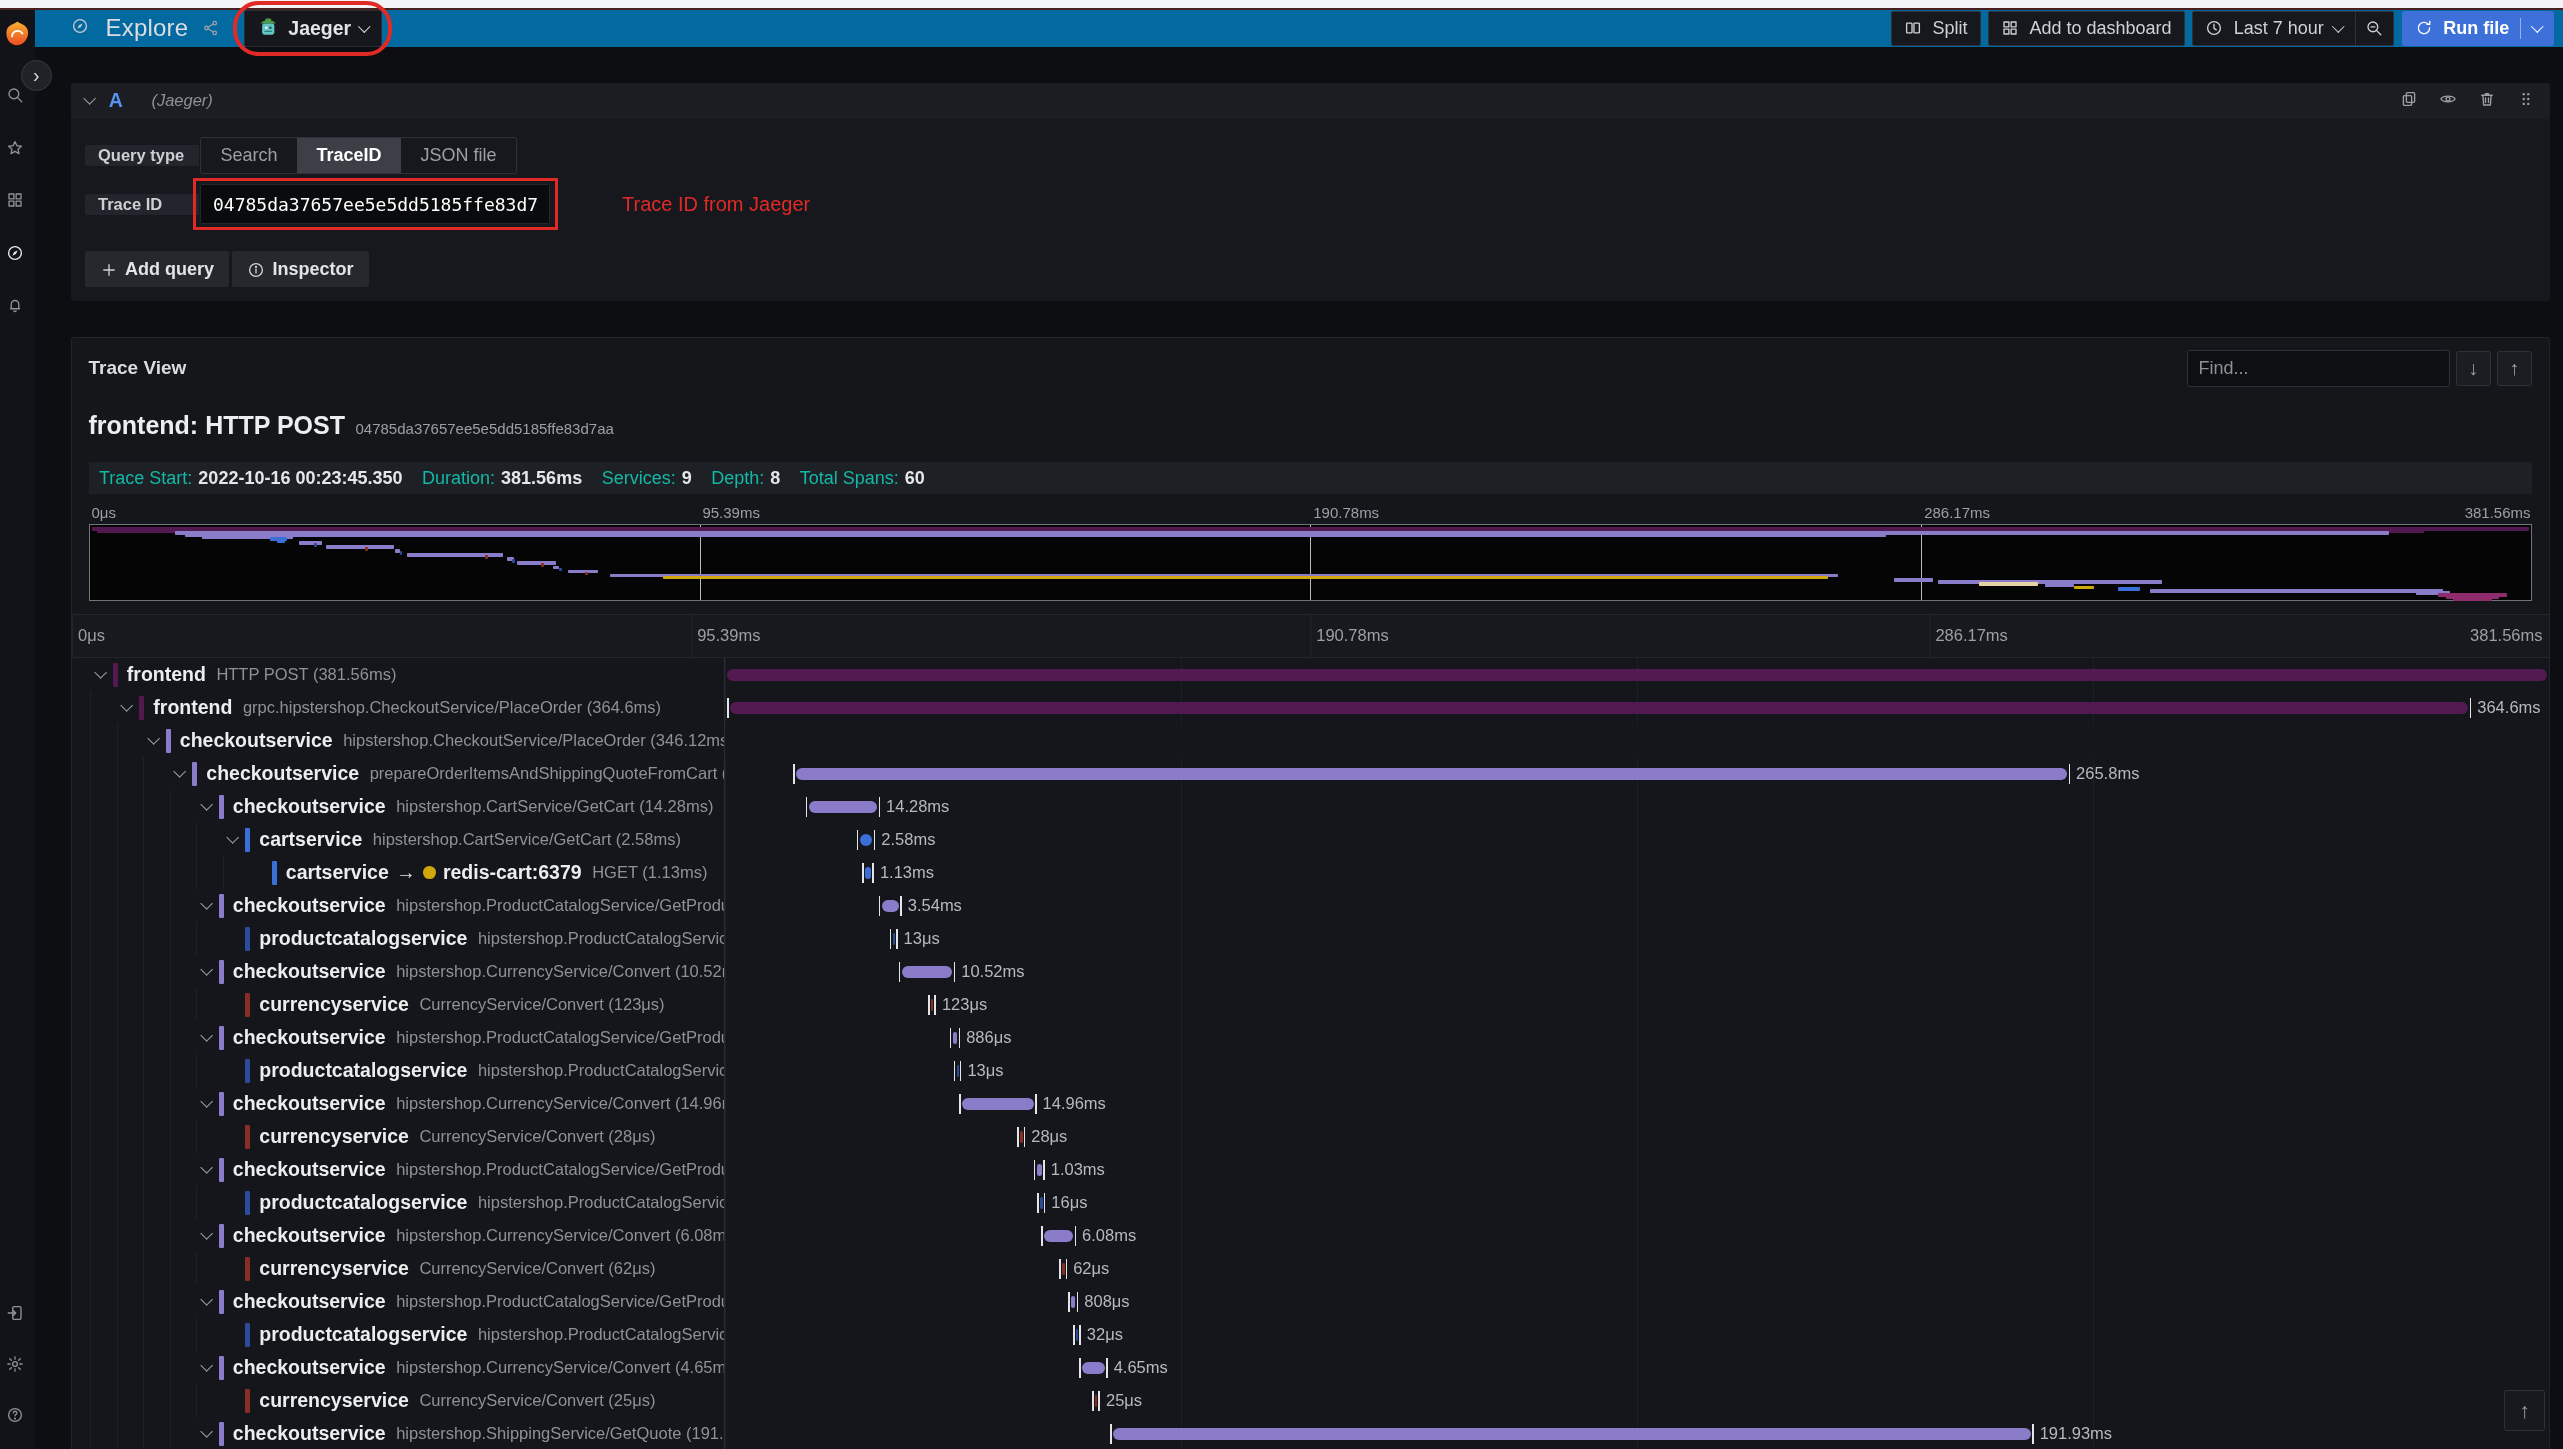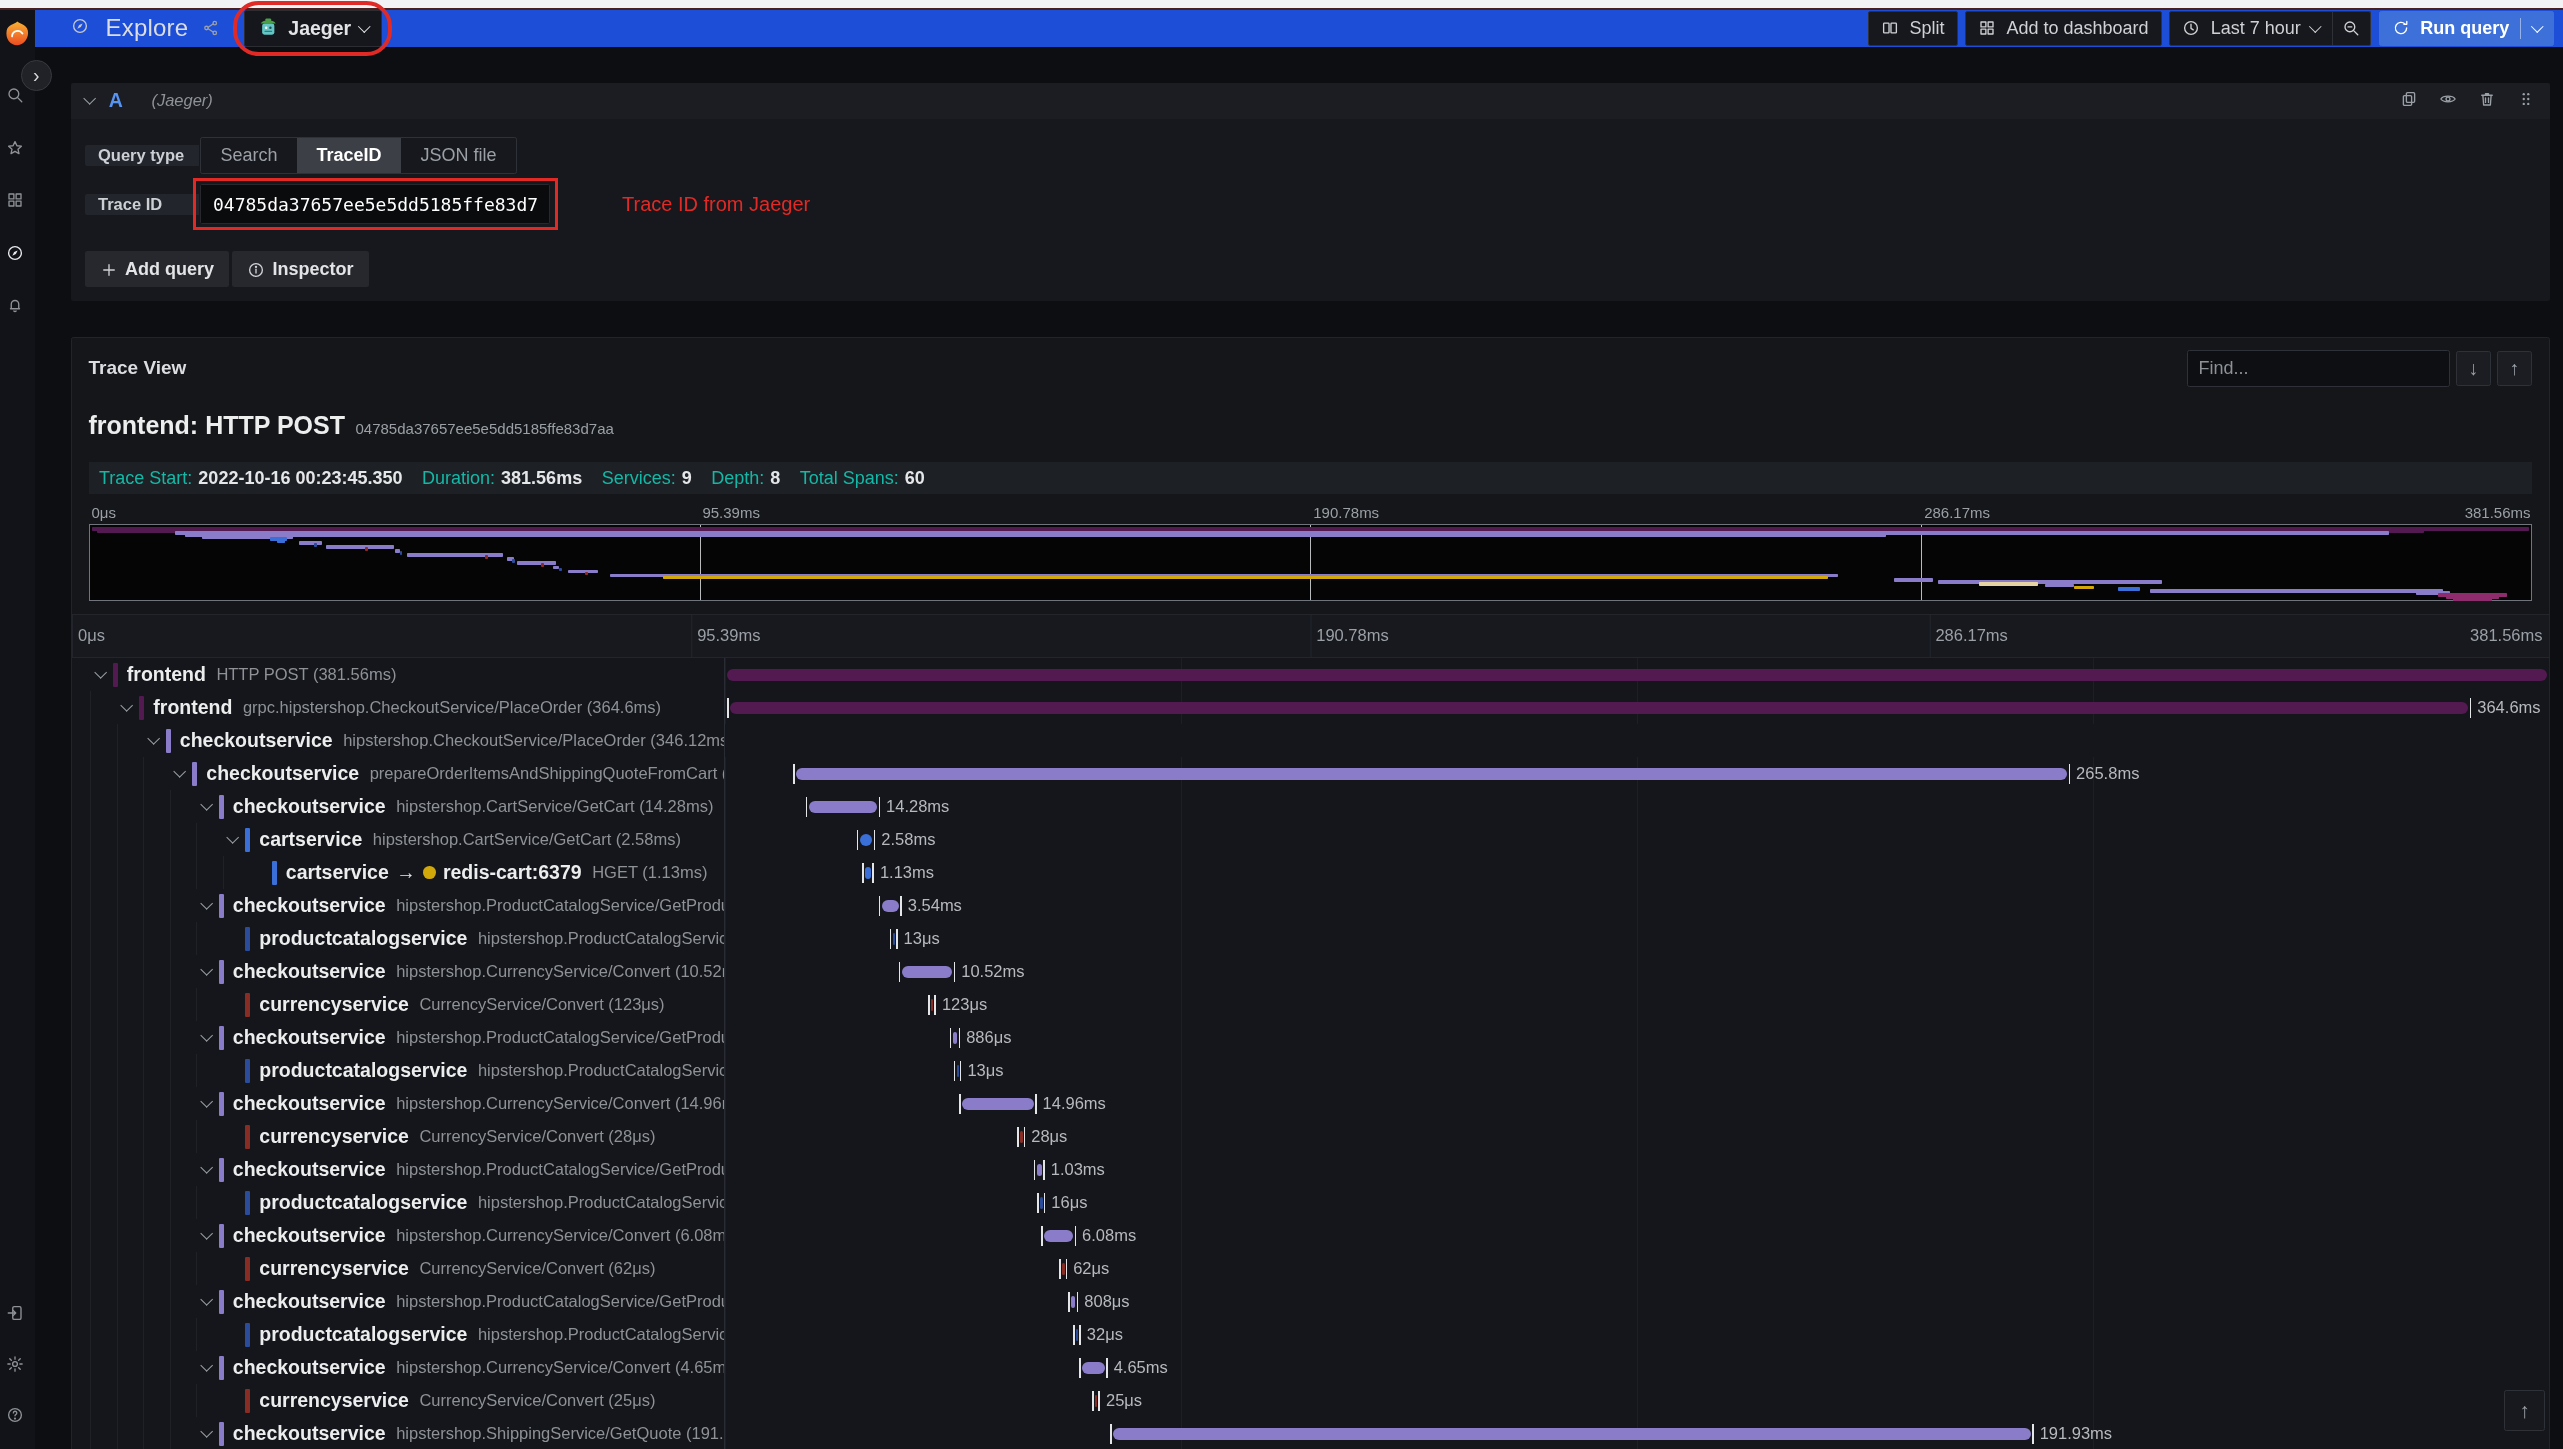--- a/index.html
+++ b/index.html
@@ -16,21 +16,21 @@
   .sicon{color:#8e9297;display:flex}
   .sicon.active{color:#e9eaeb}
   .expand-btn{position:absolute;left:21px;top:60px;width:28.5px;height:28.5px;border-radius:50%;
     background:#202227;border:0.8px solid #36393f;color:#d8d9da;display:flex;align-items:center;
     justify-content:center;font-size:19.5px;z-index:50;line-height:1}
   
   .ic{width:22.5px;height:22.5px;stroke:currentColor;fill:none;stroke-width:1.8;stroke-linecap:round;stroke-linejoin:round}
   .ic.sm{width:19.5px;height:19.5px}
   .ic.xs{width:16.5px;height:16.5px}
   
-  .topbar{height:41px;background:#1d4ed8;display:flex;align-items:center;padding:0 9px 0 36px;gap:12px}
+  .topbar{height:41px;background:#0369a1;display:flex;align-items:center;padding:0 9px 0 36px;gap:12px}
   .page-title{font-size:24px;font-weight:500;color:#dcdde0;letter-spacing:0.2px}
   .title-icon{color:#c7c9cd;display:flex}
   .share-icon{color:#9aa0a6;display:flex;margin-left:1.5px}
   .ds-wrap{position:relative;margin-left:10.5px}
   .ds-picker{display:flex;align-items:center;gap:9px;height:35px;padding:0 12px;background:#15171c;
     border:0.8px solid #2b2d33;border-radius:2.3px;font-size:19.5px;font-weight:600;color:#e3e4e6}
   .red-oval{position:absolute;inset:-9px -10.5px;border:4.5px solid #e12a26;border-radius:25.5px;pointer-events:none}
   .topbar-right{margin-left:auto;display:flex;align-items:center;gap:7.5px}
   .btn{display:inline-flex;align-items:center;gap:9px;height:35px;padding:0 12px;background:#16181d;
     border:0.8px solid #2e3138;border-radius:2.3px;font-size:18px;font-weight:500;color:#cfd1d5}
@@ -270,21 +270,21 @@
                   <circle cx="10.5" cy="10.5" r="6.5"></circle>
                   <path d="M15.5 15.5 21 21M8 10.5h5"></path>
                 </svg>
             </button>
           </span>
           <button class="btn btn-primary">
             <svg class="ic sm" viewBox="0 0 26 26" width="19.5" height="19.5">
                 <path d="M19.5 12a7.5 7.5 0 1 1-2.2-5.3"></path>
                 <polyline points="19.7 3.3 19.7 7.1 15.9 7.1"></polyline>
               </svg>
-            <span>Run query</span>
+            <span>Run file</span>
             <span class="vsep"></span>
             <span class="caret"></span>
           </button>
         </div>
       </header>
 
       <div class="content">
 
         <section class="query-card">
           <div class="qrow-head">

